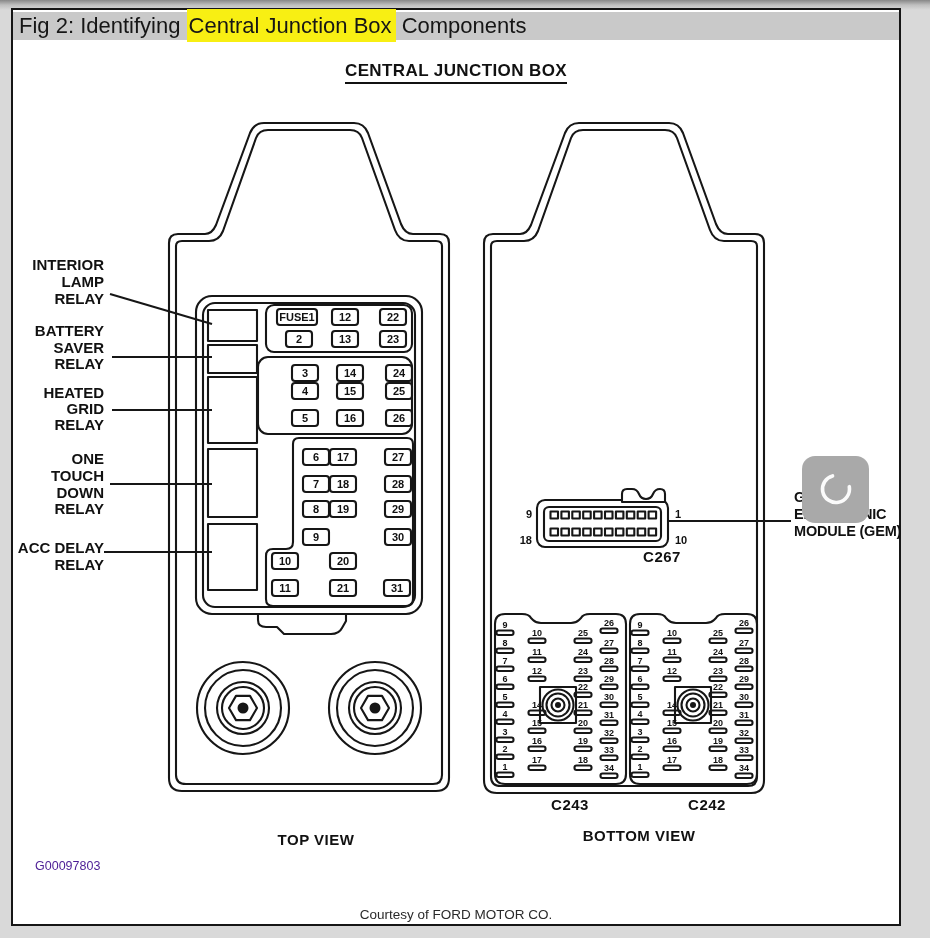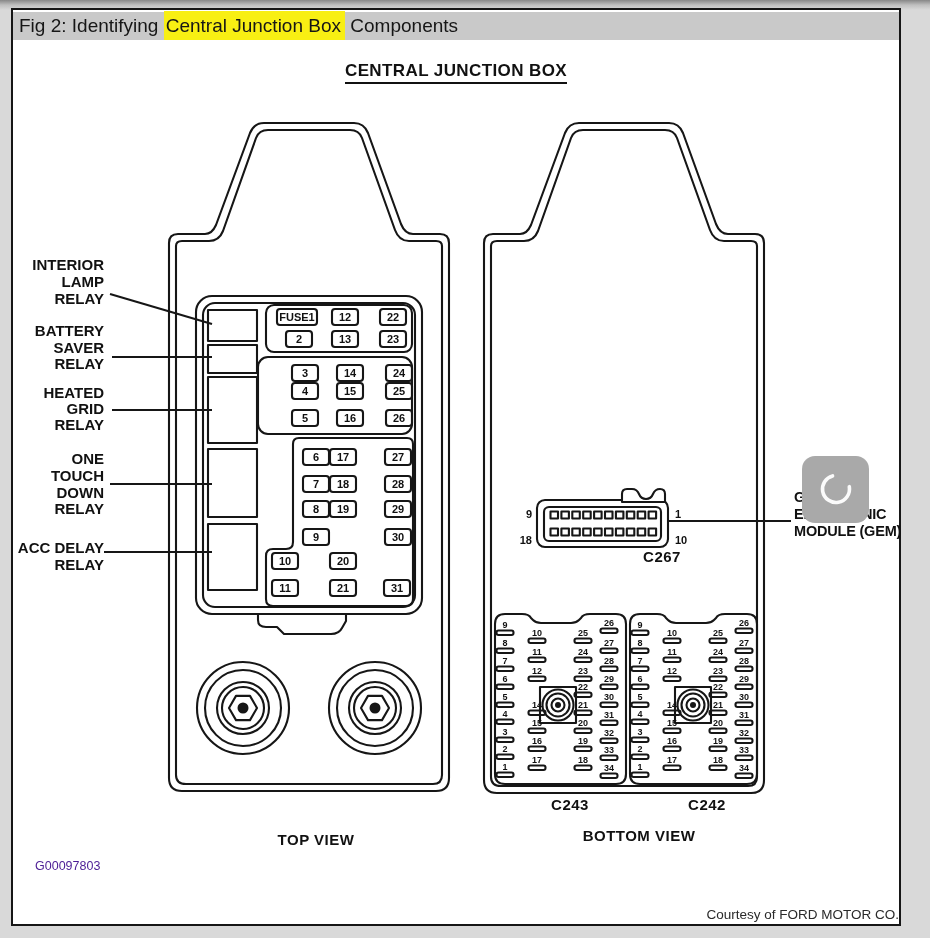--- a/index.html
+++ b/index.html
@@ -2,28 +2,28 @@
 <html><head>
 <meta charset="utf-8">
 <style>
   html,body{margin:0;padding:0;}
   body{width:930px;height:938px;position:relative;background:#d9d9d9;
        font-family:"Liberation Sans",sans-serif;overflow:hidden;}
   .page{position:absolute;inset:0;background:linear-gradient(#878787 0px,#bfbfbf 5px,#d9d9d9 10px);}
   .frame{position:absolute;left:11px;top:8px;width:886px;height:914px;background:#ffffff;
          border:2px solid #161616;}
   .titlebar{position:absolute;left:0;top:2px;right:0;height:28px;background:#c9c9c9;
-            font-size:19px;color:#161616;line-height:28px;padding-left:6px;white-space:nowrap;}
+            font-size:22px;color:#161616;line-height:28px;padding-left:6px;white-space:nowrap;}
   .titlebar mark{background:#f8ef13;color:#161616;padding:4px 4px 4px 2px;}
   .doc-title{position:absolute;left:0;right:0;top:51px;text-align:center;}
   .doc-title span{display:inline-block;font-size:17px;font-weight:bold;color:#111;
                   letter-spacing:.4px;border-bottom:2.5px solid #111;padding-bottom:1px;}
   svg.diagram{position:absolute;left:0;top:0;width:930px;height:938px;z-index:5;pointer-events:none;}
   .gcode{position:absolute;left:22px;top:849px;font-size:12.5px;color:#4c1d95;z-index:6;}
-  .courtesy{position:absolute;left:0;right:0;top:897px;text-align:right;font-size:13.5px;color:#2a2a2a;z-index:6;}
+  .courtesy{position:absolute;left:0;right:0;top:897px;text-align:center;font-size:13.5px;color:#2a2a2a;z-index:6;}
   
   .ink{stroke:#161616;fill:none;stroke-width:2.1px;stroke-linejoin:round;}
   .white-fill{fill:#ffffff;}
   text{fill:#111111;}
   .lbl{font-size:15px;font-weight:bold;}
   .fuse-num{font-size:11px;font-weight:bold;text-anchor:middle;}
   .cap{font-size:15px;font-weight:bold;text-anchor:middle;letter-spacing:.5px;}
   .pin-num{font-size:9px;font-weight:bold;text-anchor:middle;}
   .side-num{font-size:11px;font-weight:bold;}
   .gem{font-size:14.5px;font-weight:bold;letter-spacing:-.2px;}

